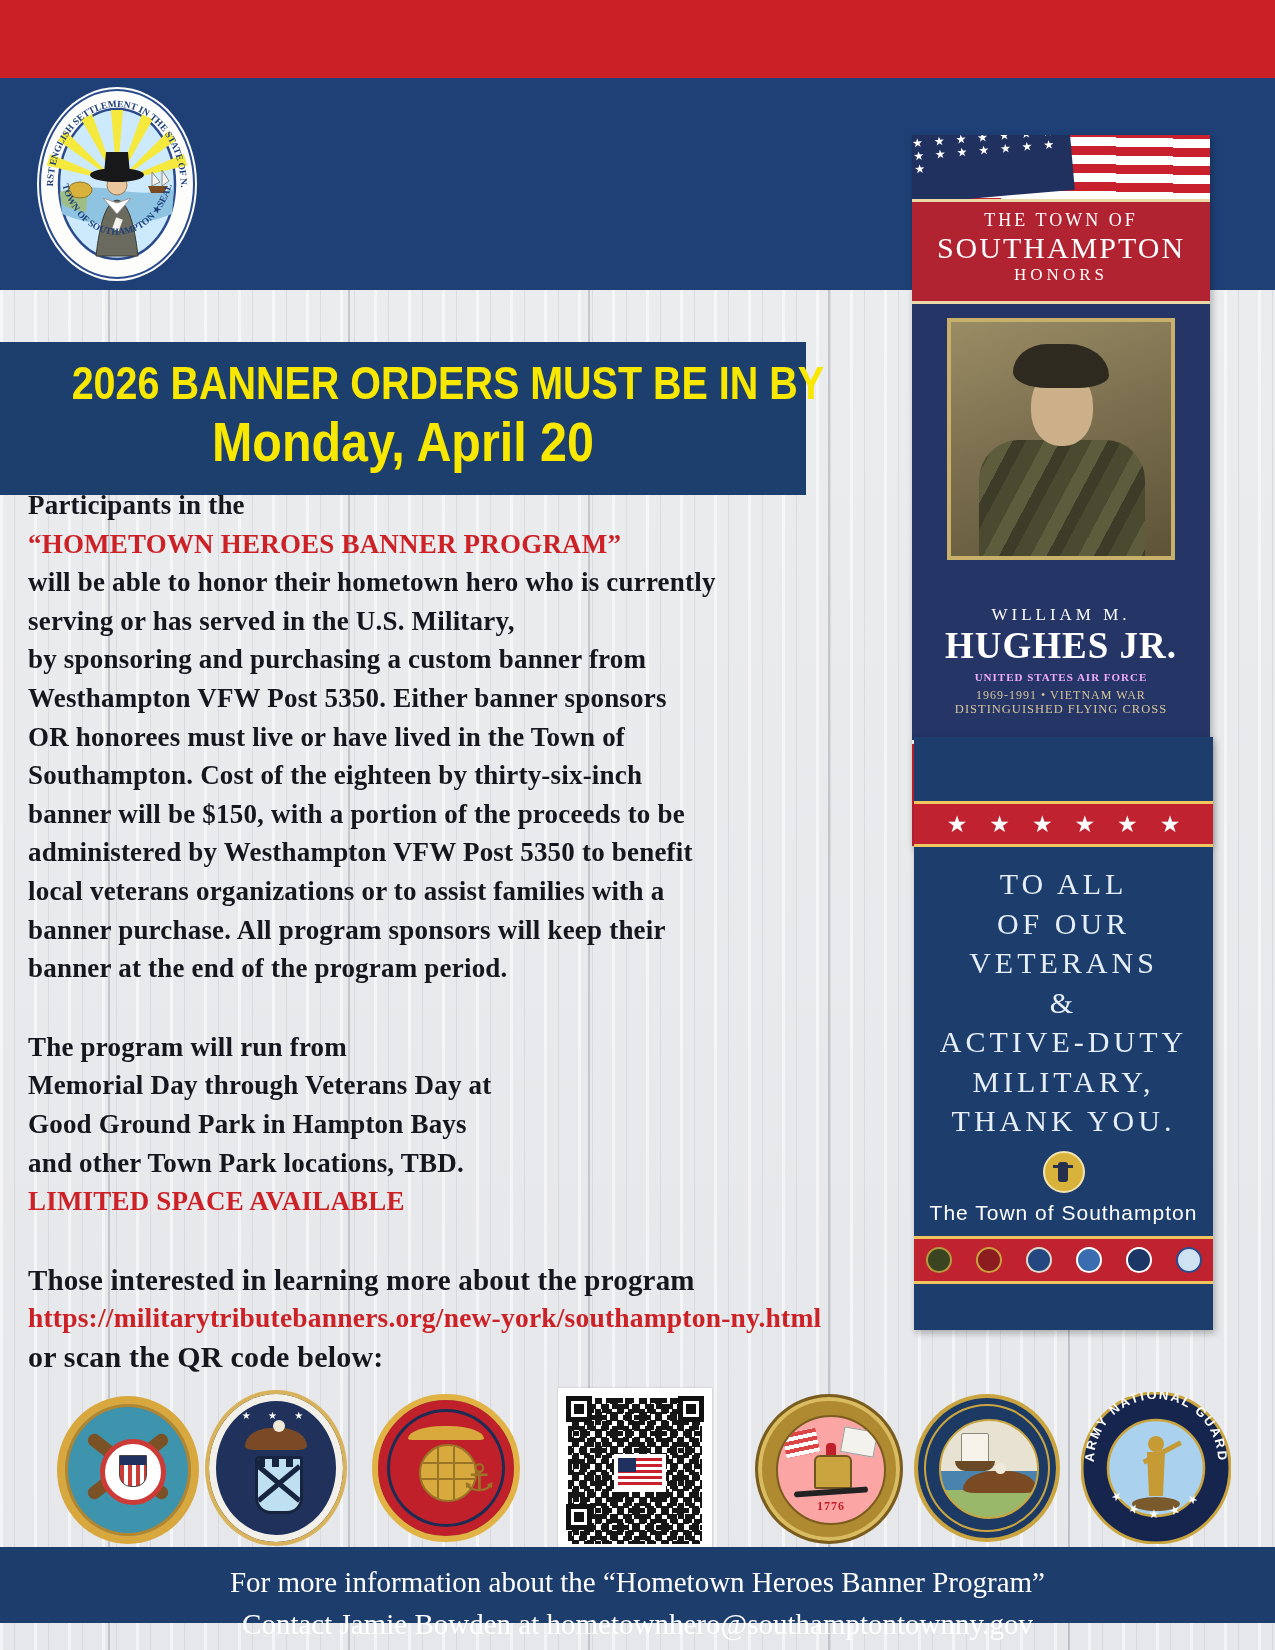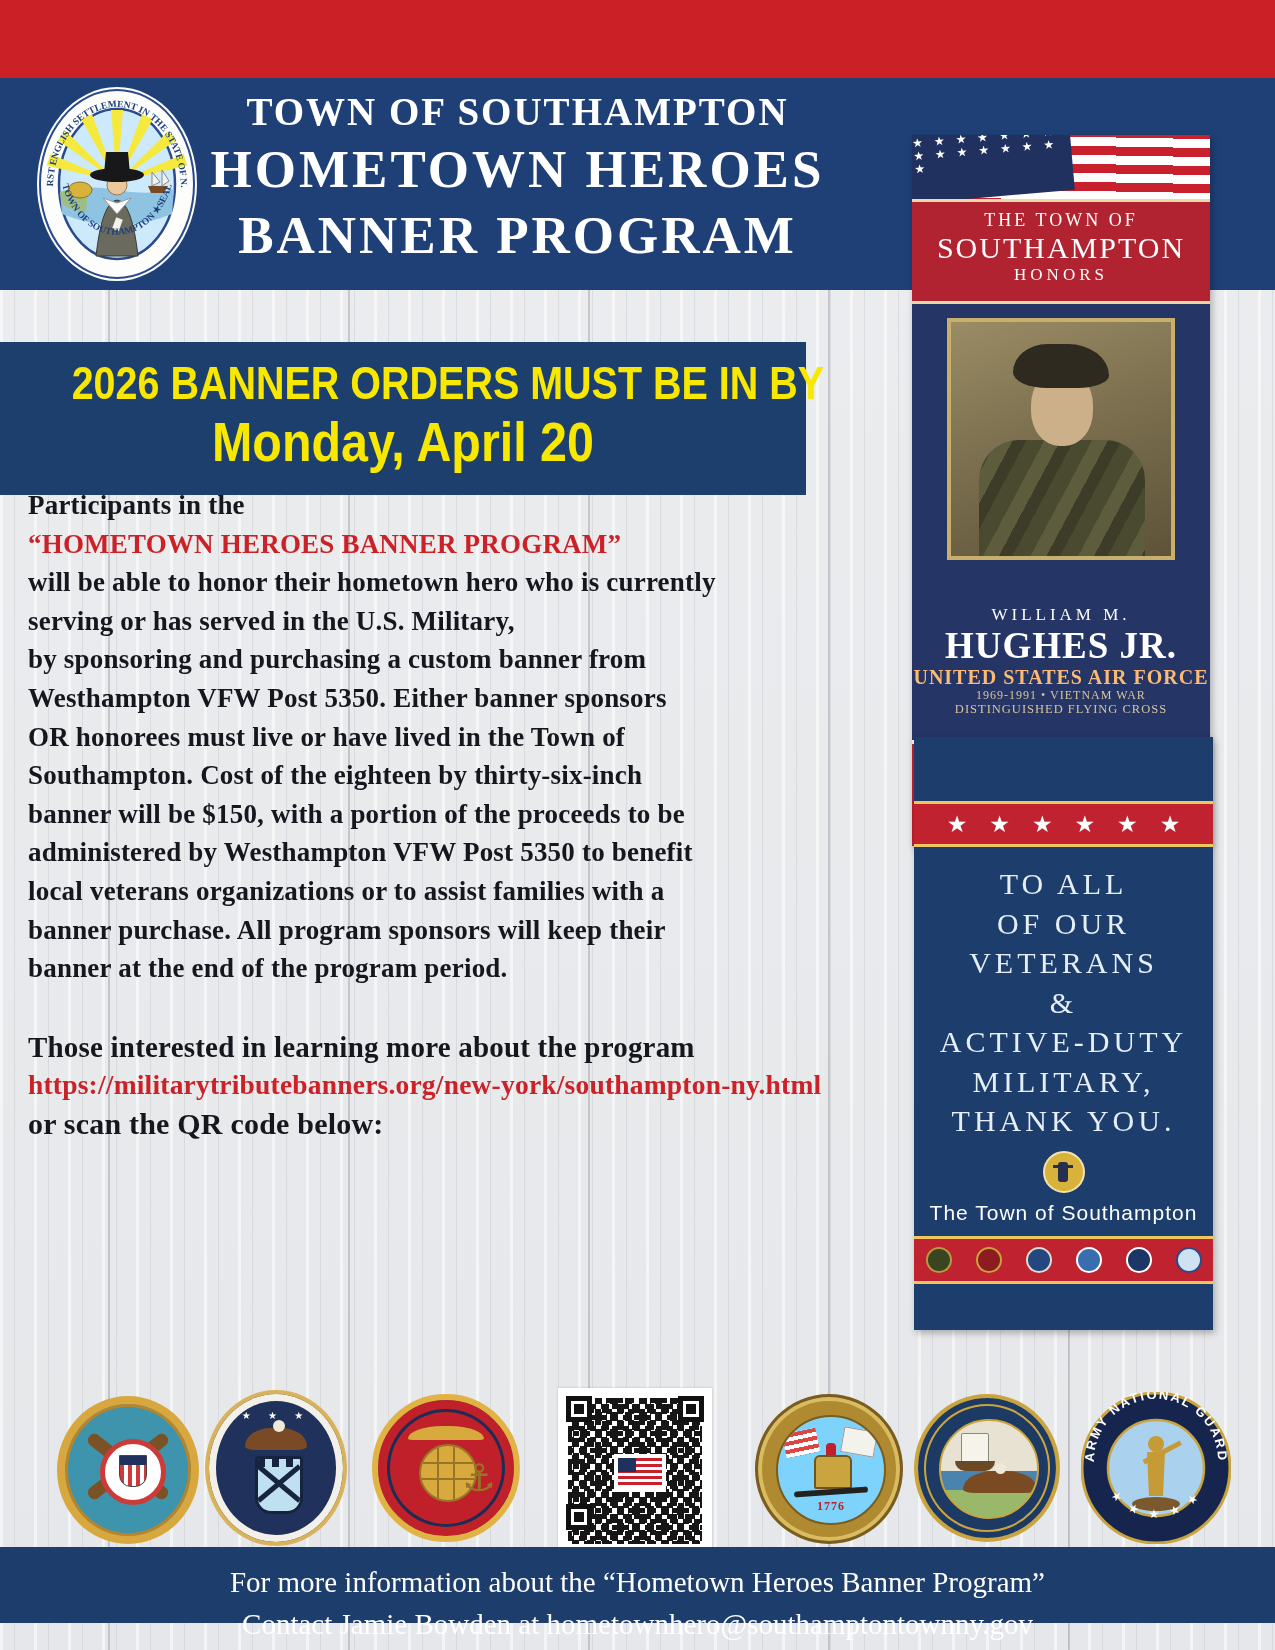--- a/index.html
+++ b/index.html
@@ -49,21 +49,21 @@
     background:linear-gradient(160deg,#9a8c64 0%,#7c7050 45%,#5e5338 100%);}
   .p-beret{position:absolute;left:62px;top:22px;width:96px;height:44px;border-radius:50% 60% 45% 50%/90% 100% 40% 50%;background:#2e2a20;}
   .p-face{position:absolute;left:80px;top:48px;width:62px;height:76px;border-radius:46%;background:#cbb089;}
   .p-body{position:absolute;left:28px;top:118px;width:166px;height:120px;border-radius:40px 40px 0 0;
     background:repeating-linear-gradient(118deg,#4a4a30 0 16px,#5d5c3c 16px 30px,#3c3c28 30px 42px);}
   .af-roundel{width:28px;height:28px;border-radius:50%;background:#2a4a8a;border:3px solid #b9cce6;margin:4px auto 2px;}
   .af-roundel .dot{width:10px;height:10px;border-radius:50%;background:#dce6f2;margin:6px auto;}
   .nameblock{background:#243566;text-align:center;color:#fff;padding-bottom:23px;margin-top:-62px;padding-top:62px;}
   .nb1{font-size:17px;letter-spacing:4px;line-height:21px;}
   .nb2{font-size:37px;letter-spacing:1px;line-height:41px;font-weight:bold;}
-  .nb3{font-size:20px;letter-spacing:1px;color:#fdba74;font-weight:bold;line-height:18px;margin-top:2px;}
+  .nb3{font-size:11px;letter-spacing:1px;color:#f0abfc;font-weight:bold;line-height:18px;margin-top:2px;}
   .nb4{font-size:12px;letter-spacing:1px;color:#d8c59d;line-height:14px;margin-top:2px;}
   .nb5{font-size:12.5px;letter-spacing:1px;color:#d8c59d;line-height:15px;}
   .honored-box{background:#bf2032;border-top:4px solid #f2f2f0;text-align:center;padding:7px 0 10px;}
   .hb-label{font-size:9px;letter-spacing:1.5px;color:#7e2a26;font-weight:bold;line-height:12px;}
   .hb-name{font-size:16.5px;letter-spacing:1px;color:#d9af9f;line-height:21px;}
   .mini-seals{display:flex;justify-content:center;gap:25px;margin-top:9px;}
   .ms{width:22px;height:22px;border-radius:50%;box-sizing:border-box;}
   .ms1{background:#3a4420;border:2px solid #b69a3c;}
   .ms2{background:#8c1c20;border:2px solid #c9a23c;}
   .ms3{background:#23477e;border:2px solid #dcdcd0;}
@@ -110,21 +110,21 @@
   
   .seal-mc{left:372px;top:6px;width:148px;height:148px;background:#c0202a;border:6px solid #e0b344;
     box-shadow:inset 0 0 0 9px #c0202a,inset 0 0 0 12px #1d2c55;}
   .mc-globe{position:absolute;left:41px;top:44px;width:54px;height:54px;border-radius:50%;background:#d8a93c;border:2px solid #9a7426;overflow:hidden;}
   .mc-lat{position:absolute;left:0;top:16px;width:100%;height:2px;background:#9a7426;box-shadow:0 16px 0 #9a7426;}
   .mc-lon{position:absolute;left:16px;top:0;width:2px;height:100%;background:#9a7426;box-shadow:16px 0 0 #9a7426;}
   .mc-eagle{position:absolute;left:30px;top:26px;width:76px;height:14px;background:#d8a93c;border-radius:50% 50% 10% 10%/100% 100% 10% 10%;}
   .mc-anchor{position:absolute;left:84px;top:56px;color:#9a7426;font-size:38px;font-family:"DejaVu Sans",sans-serif;}
   
   .seal-army{left:755px;top:6px;width:148px;height:150px;background:#b08a30;border:3px solid #7a5c1e;box-shadow:inset 0 0 0 4px #d9bc62;}
-  .army-center{position:absolute;left:18px;top:18px;width:106px;height:106px;border-radius:50%;background:#7dd3fc;border:2px solid #7a5c1e;overflow:hidden;}
+  .army-center{position:absolute;left:18px;top:18px;width:106px;height:106px;border-radius:50%;background:#fca5a5;border:2px solid #7a5c1e;overflow:hidden;}
   .army-flag1{position:absolute;left:6px;top:14px;width:34px;height:24px;background:repeating-linear-gradient(#d44 0 4px,#fff 4px 8px);transform:rotate(-12deg);}
   .army-flag2{position:absolute;left:64px;top:12px;width:32px;height:24px;background:#f4f2ec;transform:rotate(10deg);border:1px solid #999;}
   .army-armor{position:absolute;left:36px;top:38px;width:34px;height:30px;background:#caa53f;border:2px solid #6e561e;border-radius:6px 6px 2px 2px;}
   .army-cap{position:absolute;left:48px;top:26px;width:10px;height:14px;background:#c0202a;border-radius:4px 4px 0 0;}
   .army-cannon{position:absolute;left:16px;top:72px;width:74px;height:6px;background:#222;border-radius:3px;transform:rotate(-4deg);}
   .army-year{position:absolute;left:0;top:82px;width:100%;text-align:center;color:#c0202a;font-size:12px;font-weight:bold;letter-spacing:1px;}
   
   .seal-navy{left:914px;top:6px;width:146px;height:148px;background:#1c3a63;border:4px solid #caa53f;box-shadow:inset 0 0 0 6px #1c3a63,inset 0 0 0 8px #caa53f;}
   .navy-center{position:absolute;left:21px;top:21px;width:96px;height:96px;border-radius:50%;overflow:hidden;border:2px solid #caa53f;
     background:linear-gradient(#e8e2d2 0 52%,#4a83ae 52% 72%,#9ab86a 72%);}
@@ -193,25 +193,20 @@
         <path id="sealTopArc" d="M 17,102 A 64,81 0 0 1 145,102" fill="none"></path>
         <text font-size="9.5" font-weight="bold" fill="#1d3f7a" font-family="Liberation Serif,serif">
           <textPath href="#sealTopArc" startOffset="50%" text-anchor="middle">FIRST ENGLISH SETTLEMENT IN THE STATE OF N.Y.</textPath>
         </text>
         <path id="sealBotArc" d="M 25,94 A 58,74 0 0 0 137,94" fill="none"></path>
         <text font-size="9.5" font-weight="bold" fill="#1d3f7a" font-family="Liberation Serif,serif">
           <textPath href="#sealBotArc" startOffset="50%" text-anchor="middle">TOWN OF SOUTHAMPTON ★SEAL</textPath>
         </text>
       </svg>
     </div>
-    <div class="header-titles">
-      <div class="t1">TOWN OF SOUTHAMPTON</div>
-      <div class="t2">HOMETOWN HEROES</div>
-      <div class="t3">BANNER PROGRAM</div>
-    </div>
   </div>
 
   <div class="deadline-bar">
     <div class="d1"><span class="condense">2026 BANNER ORDERS MUST BE IN BY</span></div>
     <div class="d2"><span class="condense2">Monday, April 20</span></div>
   </div>
 
   <div class="body-text">
     <div>
       <div class="bl">Participants in the</div>
@@ -220,20 +215,27 @@
       <div class="bl">serving or has served in the U.S. Military,</div>
       <div class="bl">by sponsoring and purchasing a custom banner from</div>
       <div class="bl">Westhampton VFW Post 5350. Either banner sponsors</div>
       <div class="bl">OR honorees must live or have lived in the Town of</div>
       <div class="bl">Southampton. Cost of the eighteen by thirty-six-inch</div>
       <div class="bl">banner will be $150, with a portion of the proceeds to be</div>
       <div class="bl">administered by Westhampton VFW Post 5350 to benefit</div>
       <div class="bl">local veterans organizations or to assist families with a</div>
       <div class="bl">banner purchase. All program sponsors will keep their</div>
       <div class="bl">banner at the end of the program period.</div>
+    </div>
+    <div class="p2">
+      <div class="bl">The program will run from</div>
+      <div class="bl">Memorial Day through Veterans Day at</div>
+      <div class="bl">Good Ground Park in Hampton Bays</div>
+      <div class="bl">and other Town Park locations, TBD.</div>
+      <div class="bl red">LIMITED SPACE AVAILABLE</div>
     </div>
     <div class="p3">
       <div class="bl intro">Those interested in learning more about the program</div>
       <div class="bl red url">https://militarytributebanners.org/new-york/southampton-ny.html</div>
       <div class="bl qrline">or scan the QR code below:</div>
     </div>
   </div>
 
   <div class="sample-banner">
     <div class="flag">

